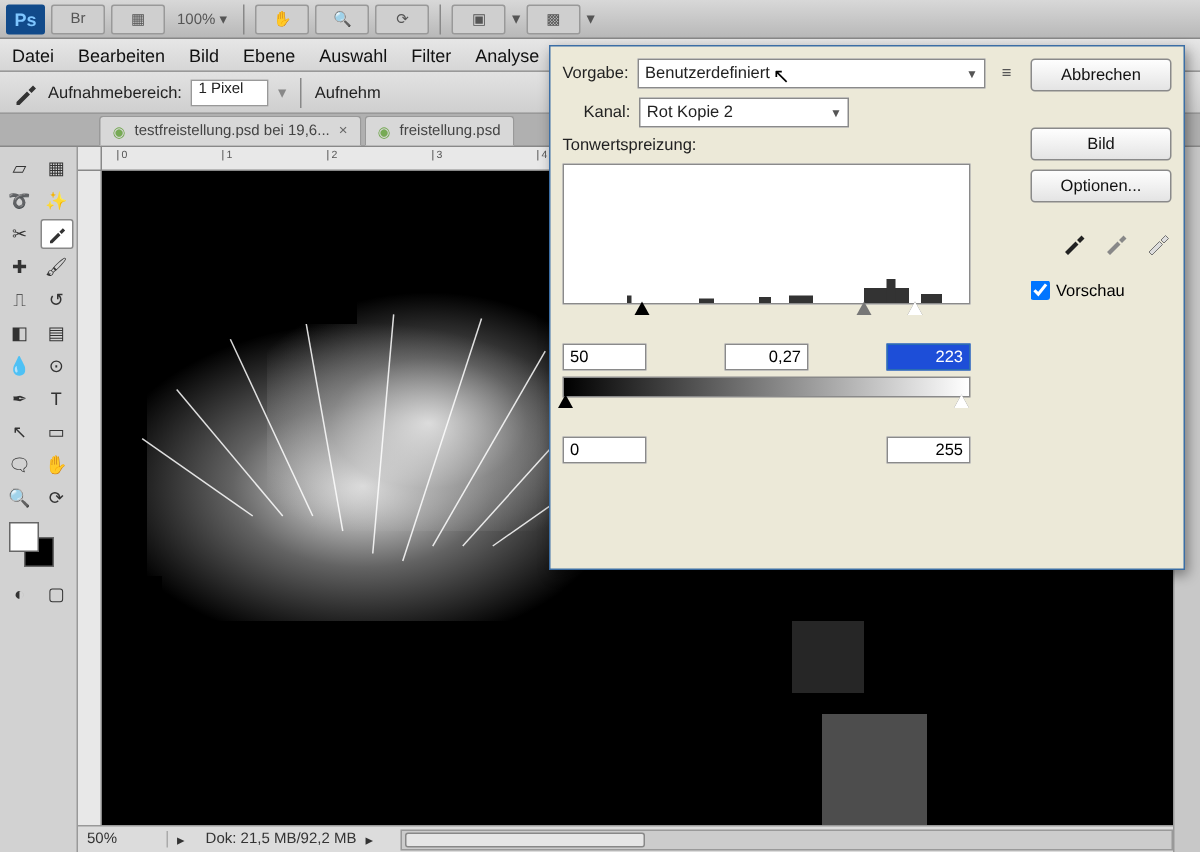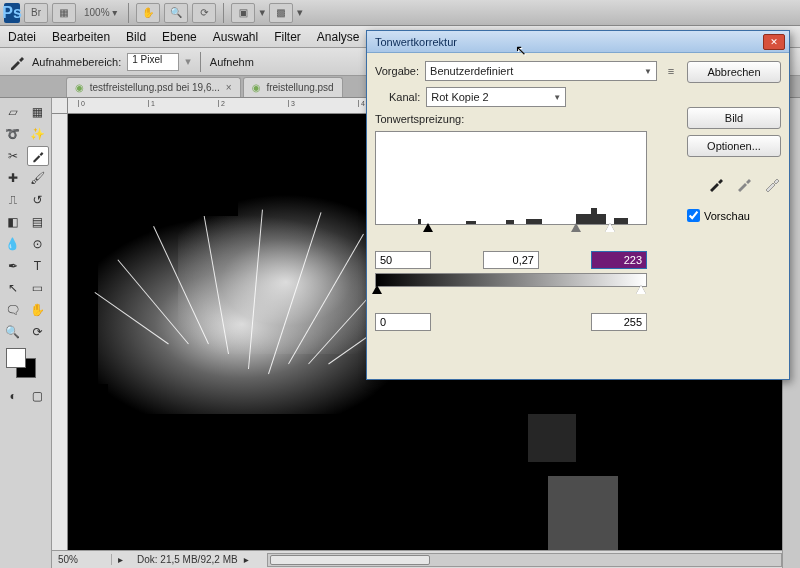--- a/index.html
+++ b/index.html
@@ -1,21 +1,21 @@
 <!DOCTYPE html>
 <html><head>
 <meta charset="utf-8">
 <style>
 * { box-sizing: border-box; margin: 0; padding: 0; font-family: "Segoe UI", Tahoma, sans-serif; }
 body { background: #b8b8b8; width: 800px; height: 568px; overflow: hidden; position: relative; font-size: 11px; }
 
 
 .top-toolbar { height: 26px; background: linear-gradient(#d8d8d8,#b8b8b8); border-bottom: 1px solid #888; display: flex; align-items: center; padding: 0 4px; gap: 4px; }
-.ps-logo { width: 16px; height: 20px; background: #114a8a; color: #7fc6ff; font-weight: bold; font-size: 16px; display: flex; align-items: center; justify-content: center; border-radius: 2px; }
-.tb-btn { width: 24px; height: 20px; background: #cfcfcf; border: 1px solid #999; border-radius: 2px; display: flex; align-items: center; justify-content: center; font-size: 10px; color: #555; }
+.ps-logo { width: 26px; height: 20px; background: #114a8a; color: #7fc6ff; font-weight: bold; font-size: 12px; display: flex; align-items: center; justify-content: center; border-radius: 2px; }
+.tb-btn { width: 36px; height: 20px; background: #cfcfcf; border: 1px solid #999; border-radius: 2px; display: flex; align-items: center; justify-content: center; font-size: 10px; color: #555; }
 .tb-sep { width: 1px; height: 20px; background: #888; margin: 0 3px; }
 .zoom-label { font-size: 10px; color: #555; padding: 0 4px; }
 .mgp-arrow { color: #555; }
 
 
 .menu-bar { height: 22px; background: linear-gradient(#e6e6e6,#d6d6d6); border-bottom: 1px solid #999; display: flex; align-items: center; padding: 0 8px; gap: 16px; }
 .menu-item { font-size: 12px; color: #111; cursor: default; }
 
 
 .options-bar { height: 28px; background: linear-gradient(#e2e2e2,#cfcfcf); border-bottom: 1px solid #999; display: flex; align-items: center; padding: 0 8px; gap: 6px; font-size: 11px; color: #222; }
@@ -72,21 +72,21 @@
 .menu-icon { width: 16px; text-align: center; color: #555; }
 .histo { width: 272px; height: 94px; background: #fff; border: 1px solid #8a8a8a; position: relative; }
 .histo-bump { position: absolute; bottom: 0; background: #333; }
 .slider-track { width: 272px; height: 10px; position: relative; }
 .tri { position:absolute; top:-2px; width:0; height:0; border-left:5px solid transparent; border-right:5px solid transparent; }
 .tri.black { border-bottom: 9px solid #000; }
 .tri.gray { border-bottom: 9px solid #777; }
 .tri.white { border-bottom: 9px solid #fff; filter: drop-shadow(0 0 0.5px #555); }
 .num-row { width: 272px; display:flex; justify-content: space-between; margin-top: 16px; }
 .num-box { width: 56px; height: 18px; border: 1px solid #8a8a8a; background: #fff; font-size: 11px; padding: 1px 4px; text-align: left; }
-.num-box.sel { background: #701a75; color: #fff; border-color: #2a6db1; }
+.num-box.sel { background: #1d4ed8; color: #fff; border-color: #2a6db1; }
 .output-grad { width: 272px; height: 14px; background: linear-gradient(to right, #000, #fff); border: 1px solid #8a8a8a; margin-top: 4px; }
 .eyedrops { display: flex; gap: 10px; margin-top: 12px; justify-content:flex-end; }
 .eye-svg { width: 18px; height: 18px; }
 .preview-row { display:flex; align-items:center; gap:4px; margin-top:10px; font-size:11px; }
 .cursor-arrow { position:absolute; top:42px; left:515px; font-size:14px; color:#000; pointer-events:none; text-shadow:1px 1px 0 #fff; z-index:10; }
 </style>
 </head>
 <body>
 
 <div class="top-toolbar">
@@ -219,24 +219,20 @@
         </div>
     </div>
   </div>
 
   <div class="panel-dock"></div>
 </div>
 
 <div class="cursor-arrow">↖</div>
 
 <div class="dialog">
-  <div class="dlg-title">
-    <span class="t">Tonwertkorrektur</span>
-    <div class="dlg-close">✕</div>
-  </div>
   <div class="dlg-body">
     <div class="dlg-left">
       <div class="row">
         <label>Vorgabe:</label>
         <div class="dropdown">
           <span>Benutzerdefiniert</span>
             <span class="arr">▼</span>
         </div>
         <span class="menu-icon">≡</span>
       </div>

